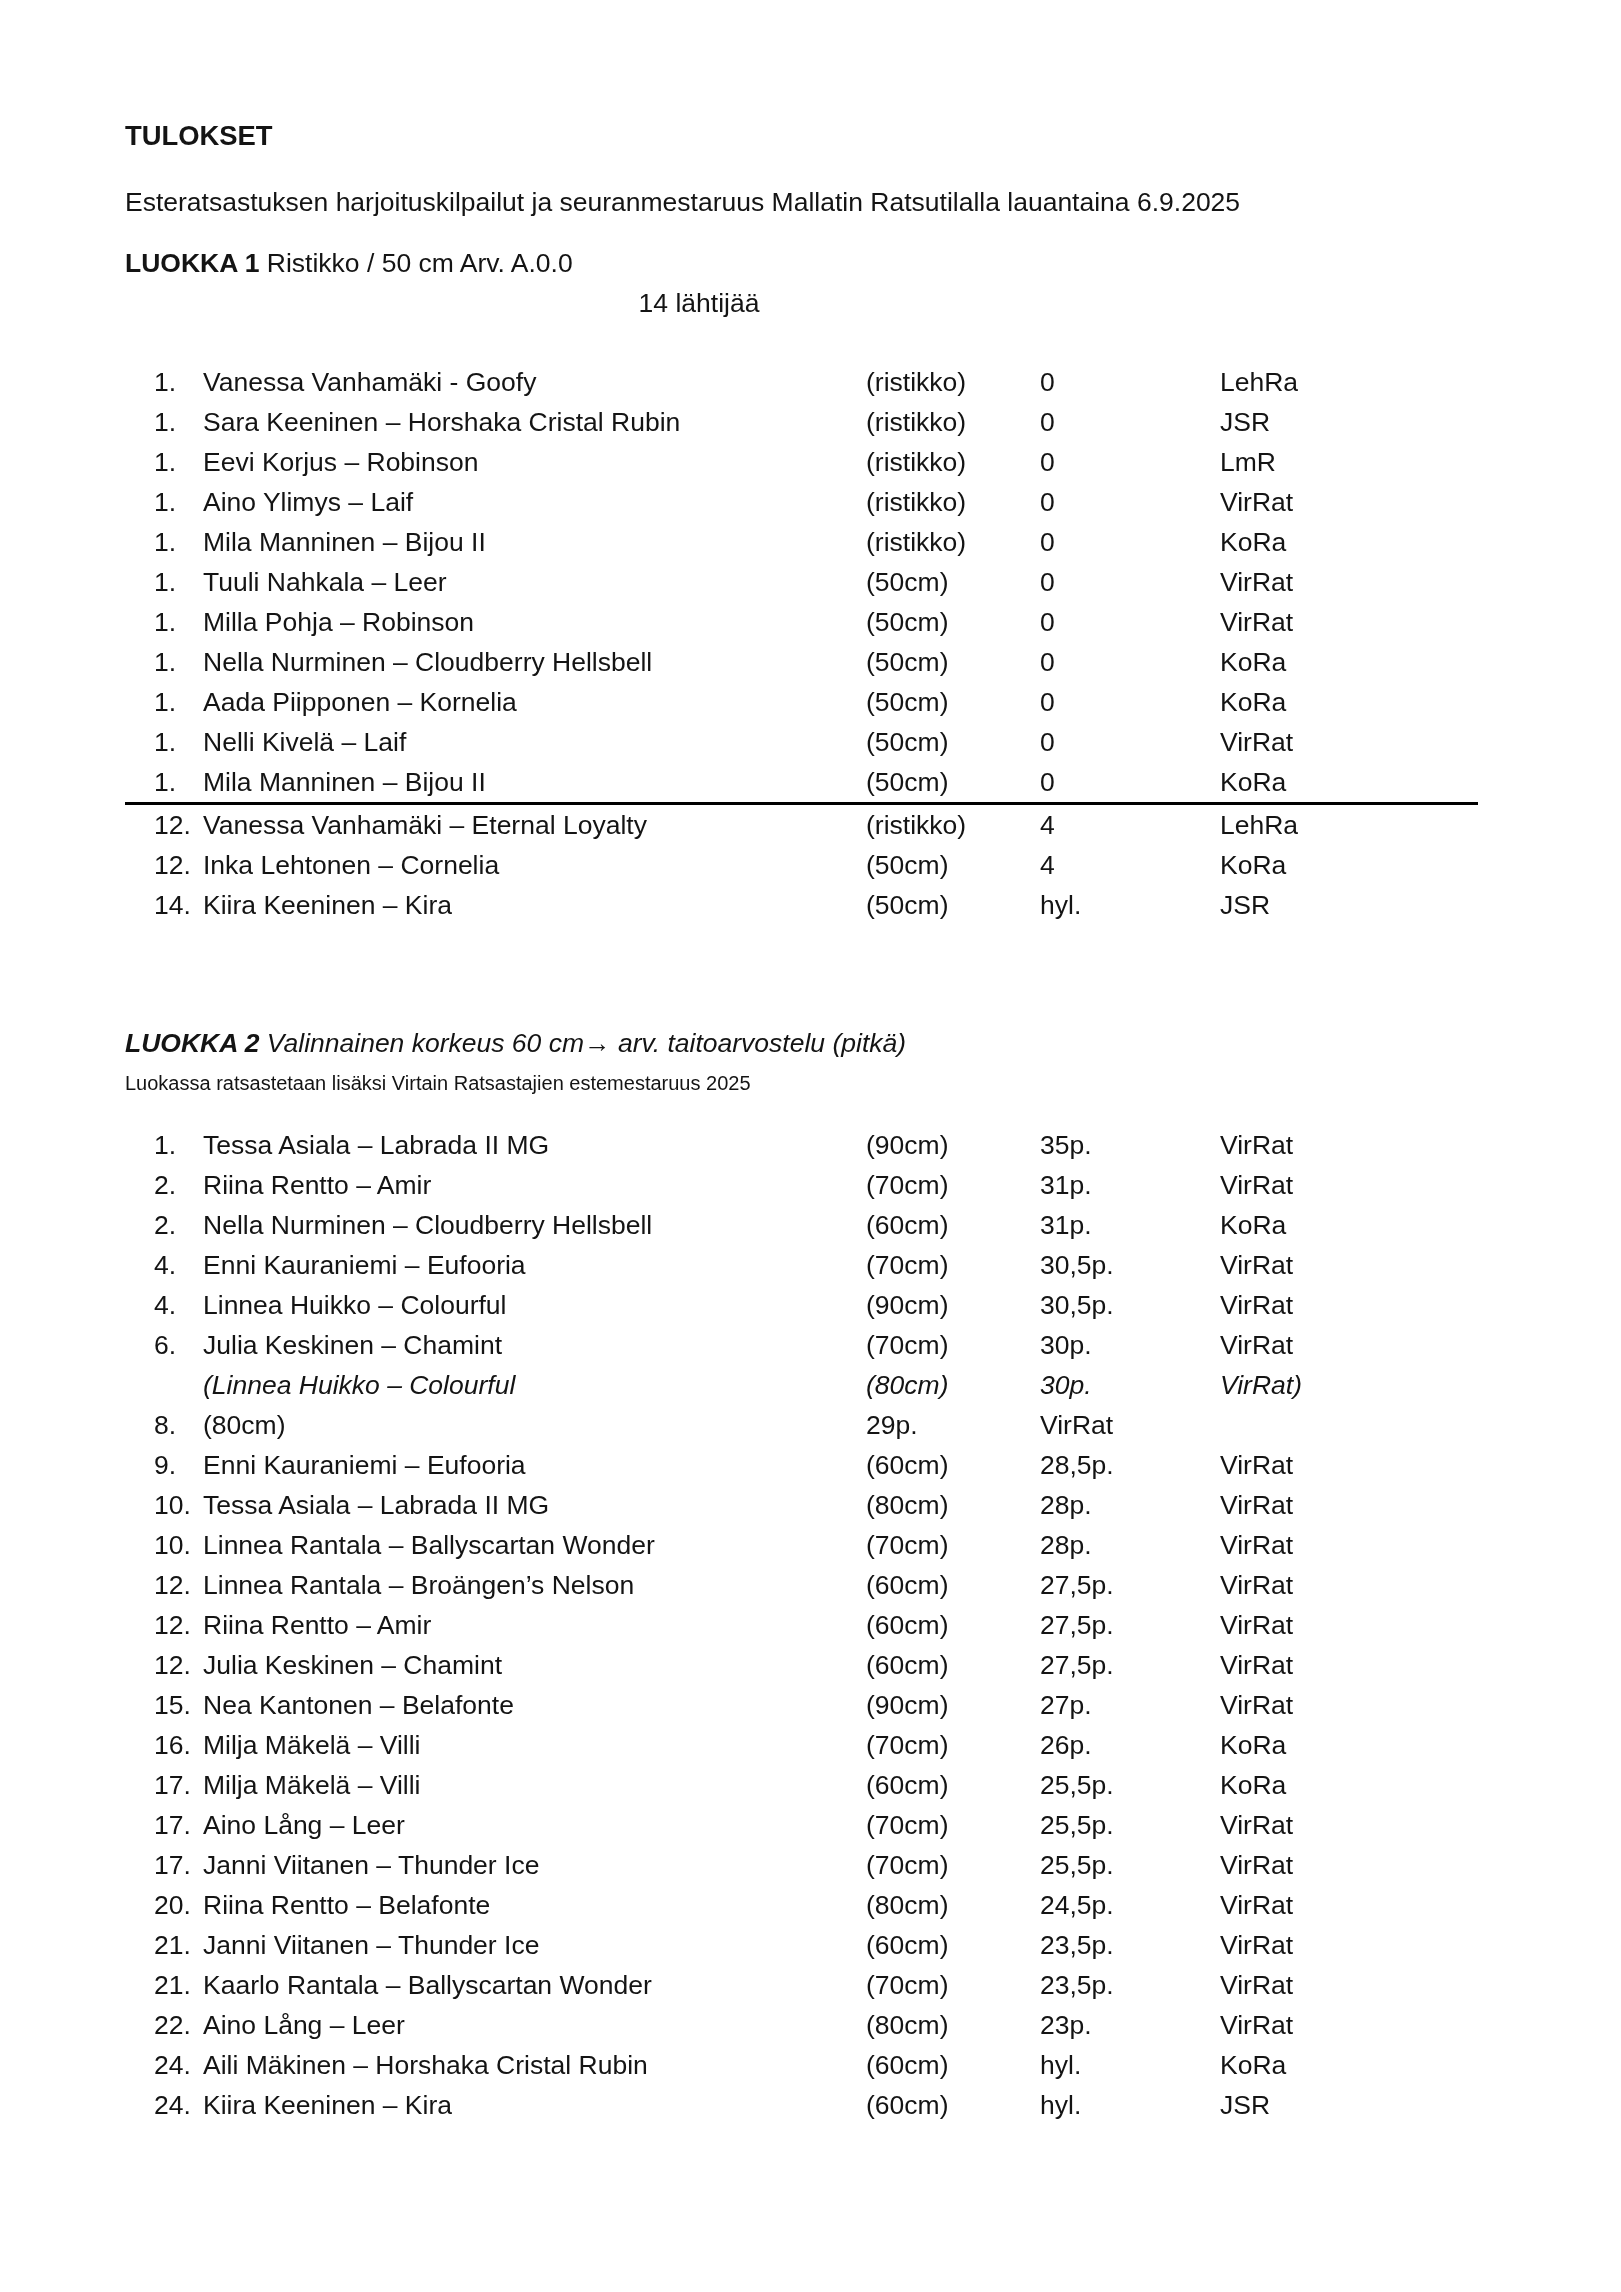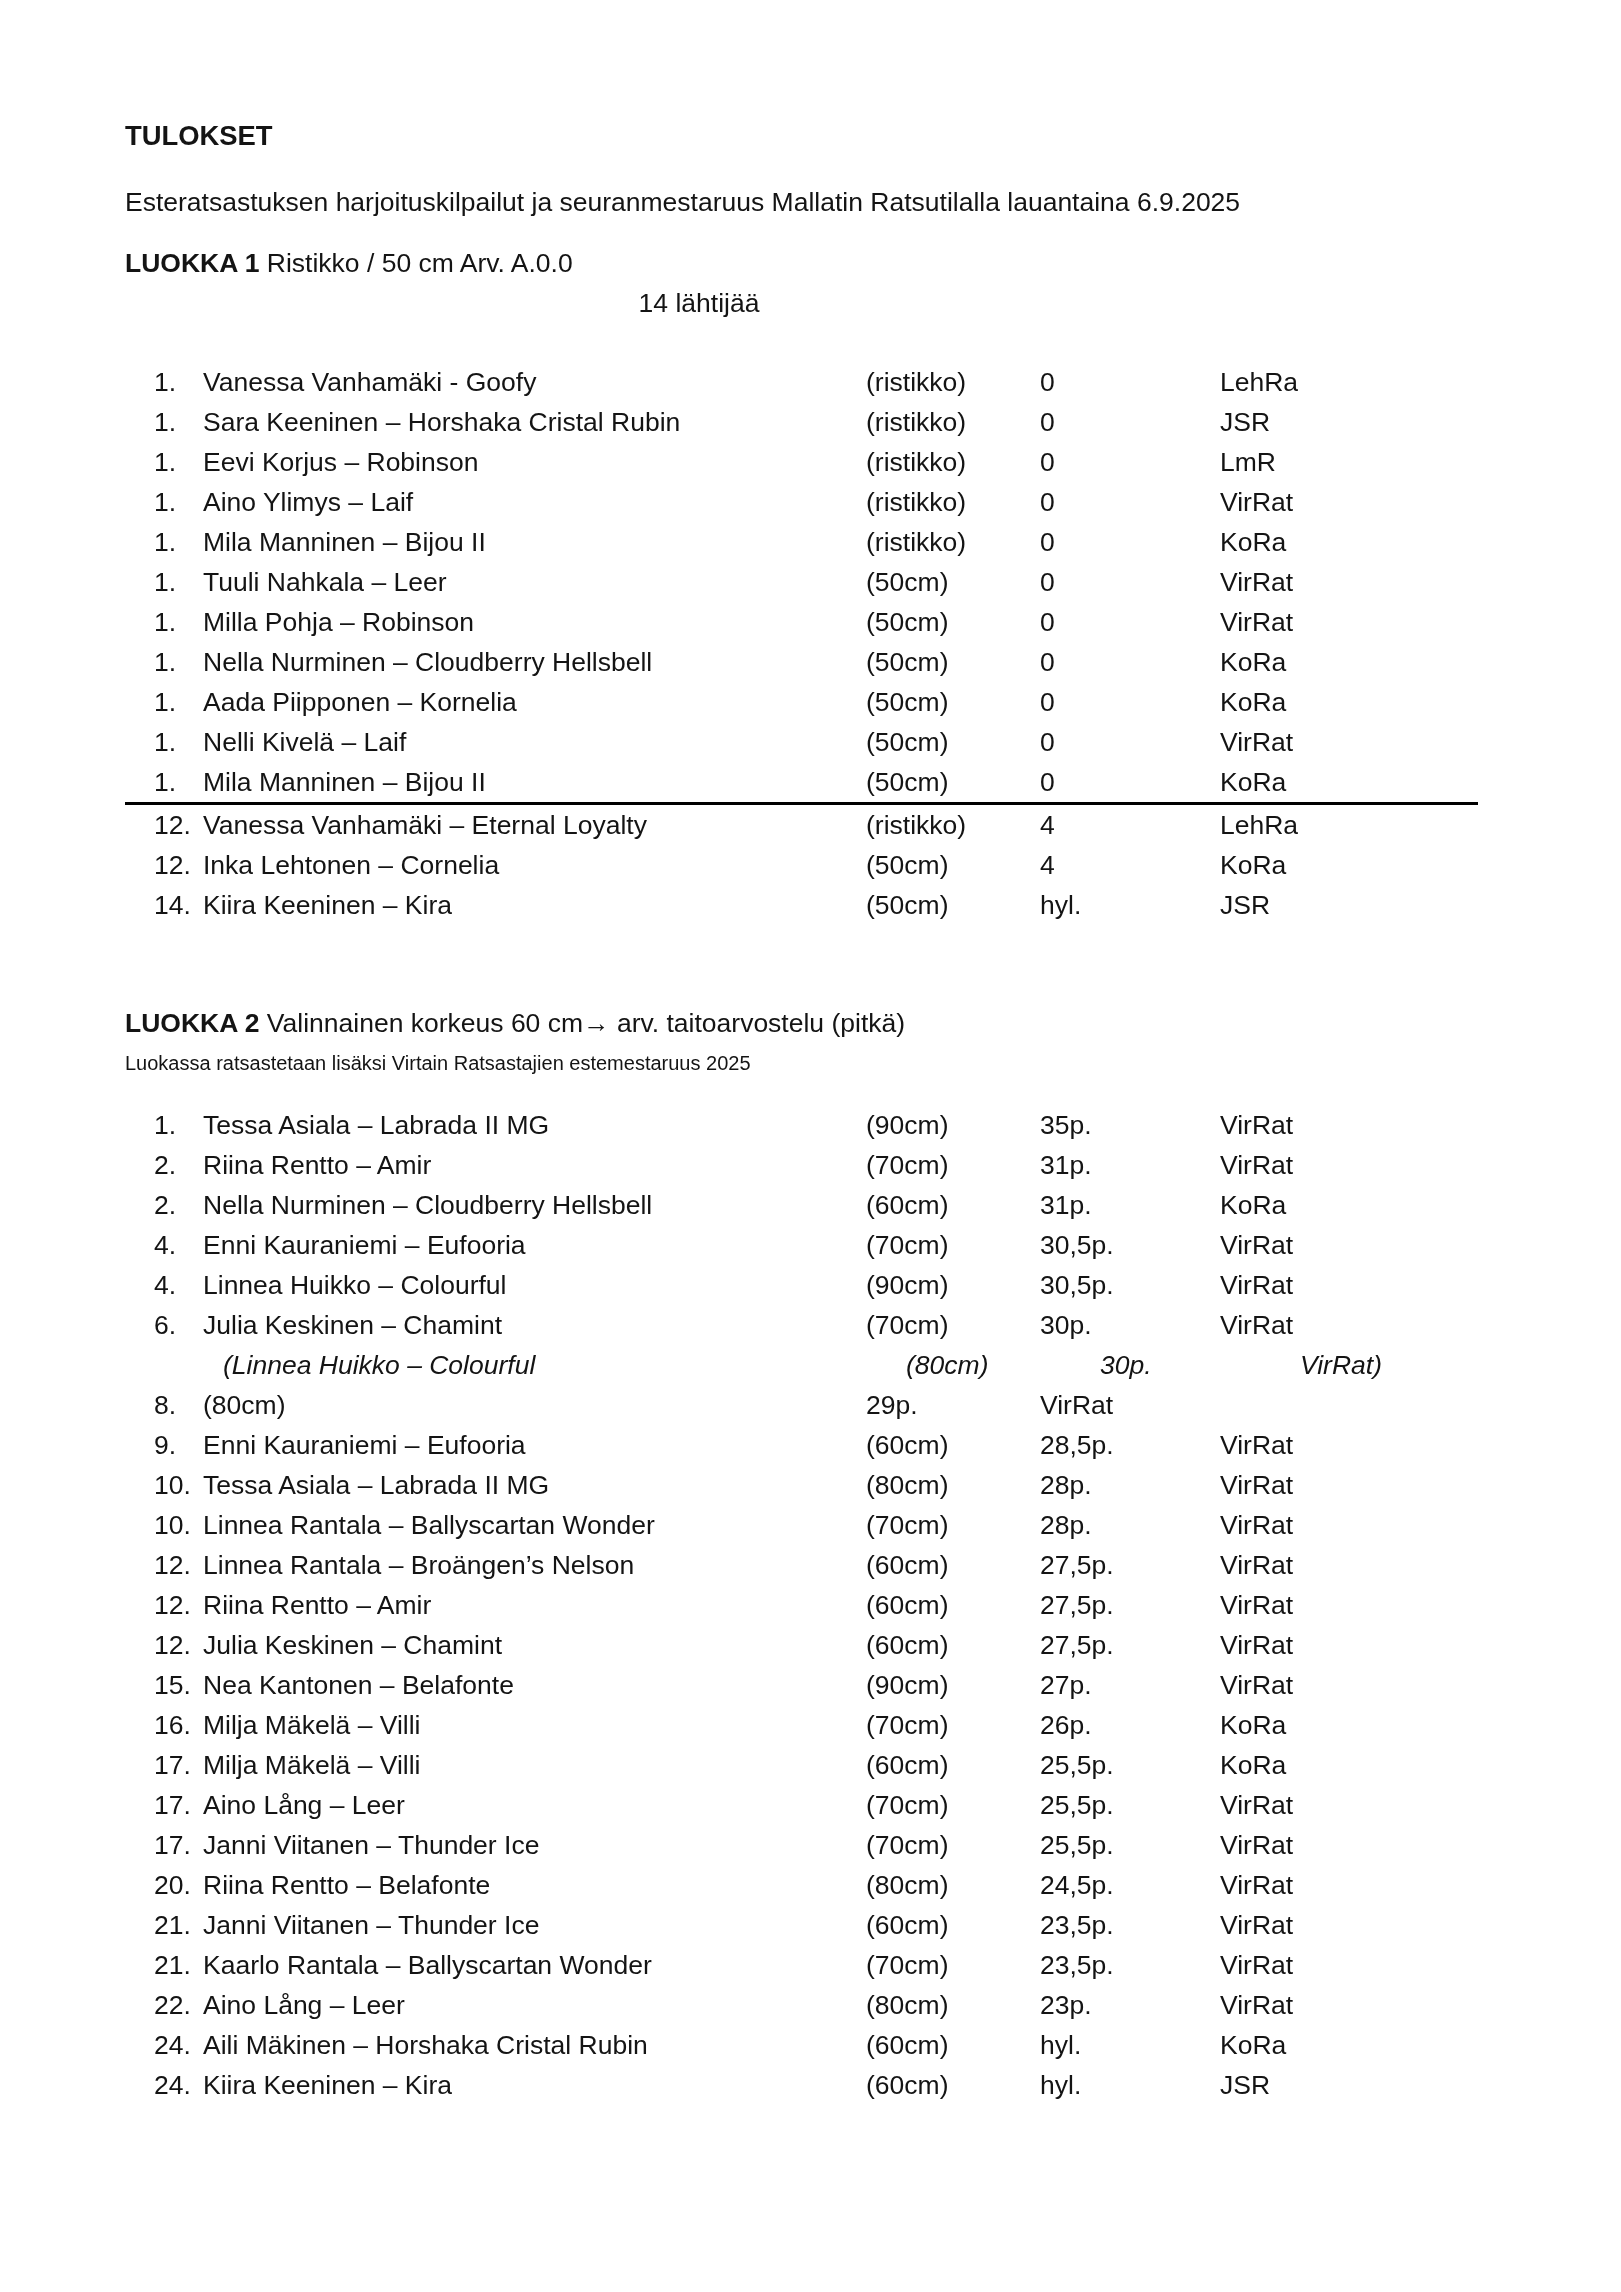--- a/index.html
+++ b/index.html
@@ -31,21 +31,21 @@
     font-size: 26.5px;
     line-height: 40px;
     margin: 25.5px 0 0 0;
   }
   .class-heading {
     font-size: 26.5px;
     line-height: 40px;
     margin: 21.6px 0 0 0;
   }
   .class-heading .bold { font-weight: bold; }
-  .class2-heading { margin-top: 78px; }
+  .class2-heading { margin-top: 98px; font-style: italic; }
   .heading-line2 {
     font-size: 20px;
     line-height: 40px;
     margin: 0;
   }
   .starters {
     font-size: 26.5px;
     line-height: 40px;
     margin: 0;
     text-align: center;
@@ -60,21 +60,21 @@
     margin-top: 21.6px;
   }
   .row {
     display: grid;
     grid-template-columns: 49px 663px 174px 180px 1fr;
     margin-left: 29px;
     font-size: 26.5px;
     line-height: 40px;
     white-space: nowrap;
   }
-  .row.italic { font-style: italic; gap: 20px; }
+  .row.italic { font-style: italic; }
   .divider {
     height: 0;
     border-top: 3.9px solid #000000;
     width: 1353px;
     margin-left: 0;
   }
 </style>
 </head>
 <body>
 

